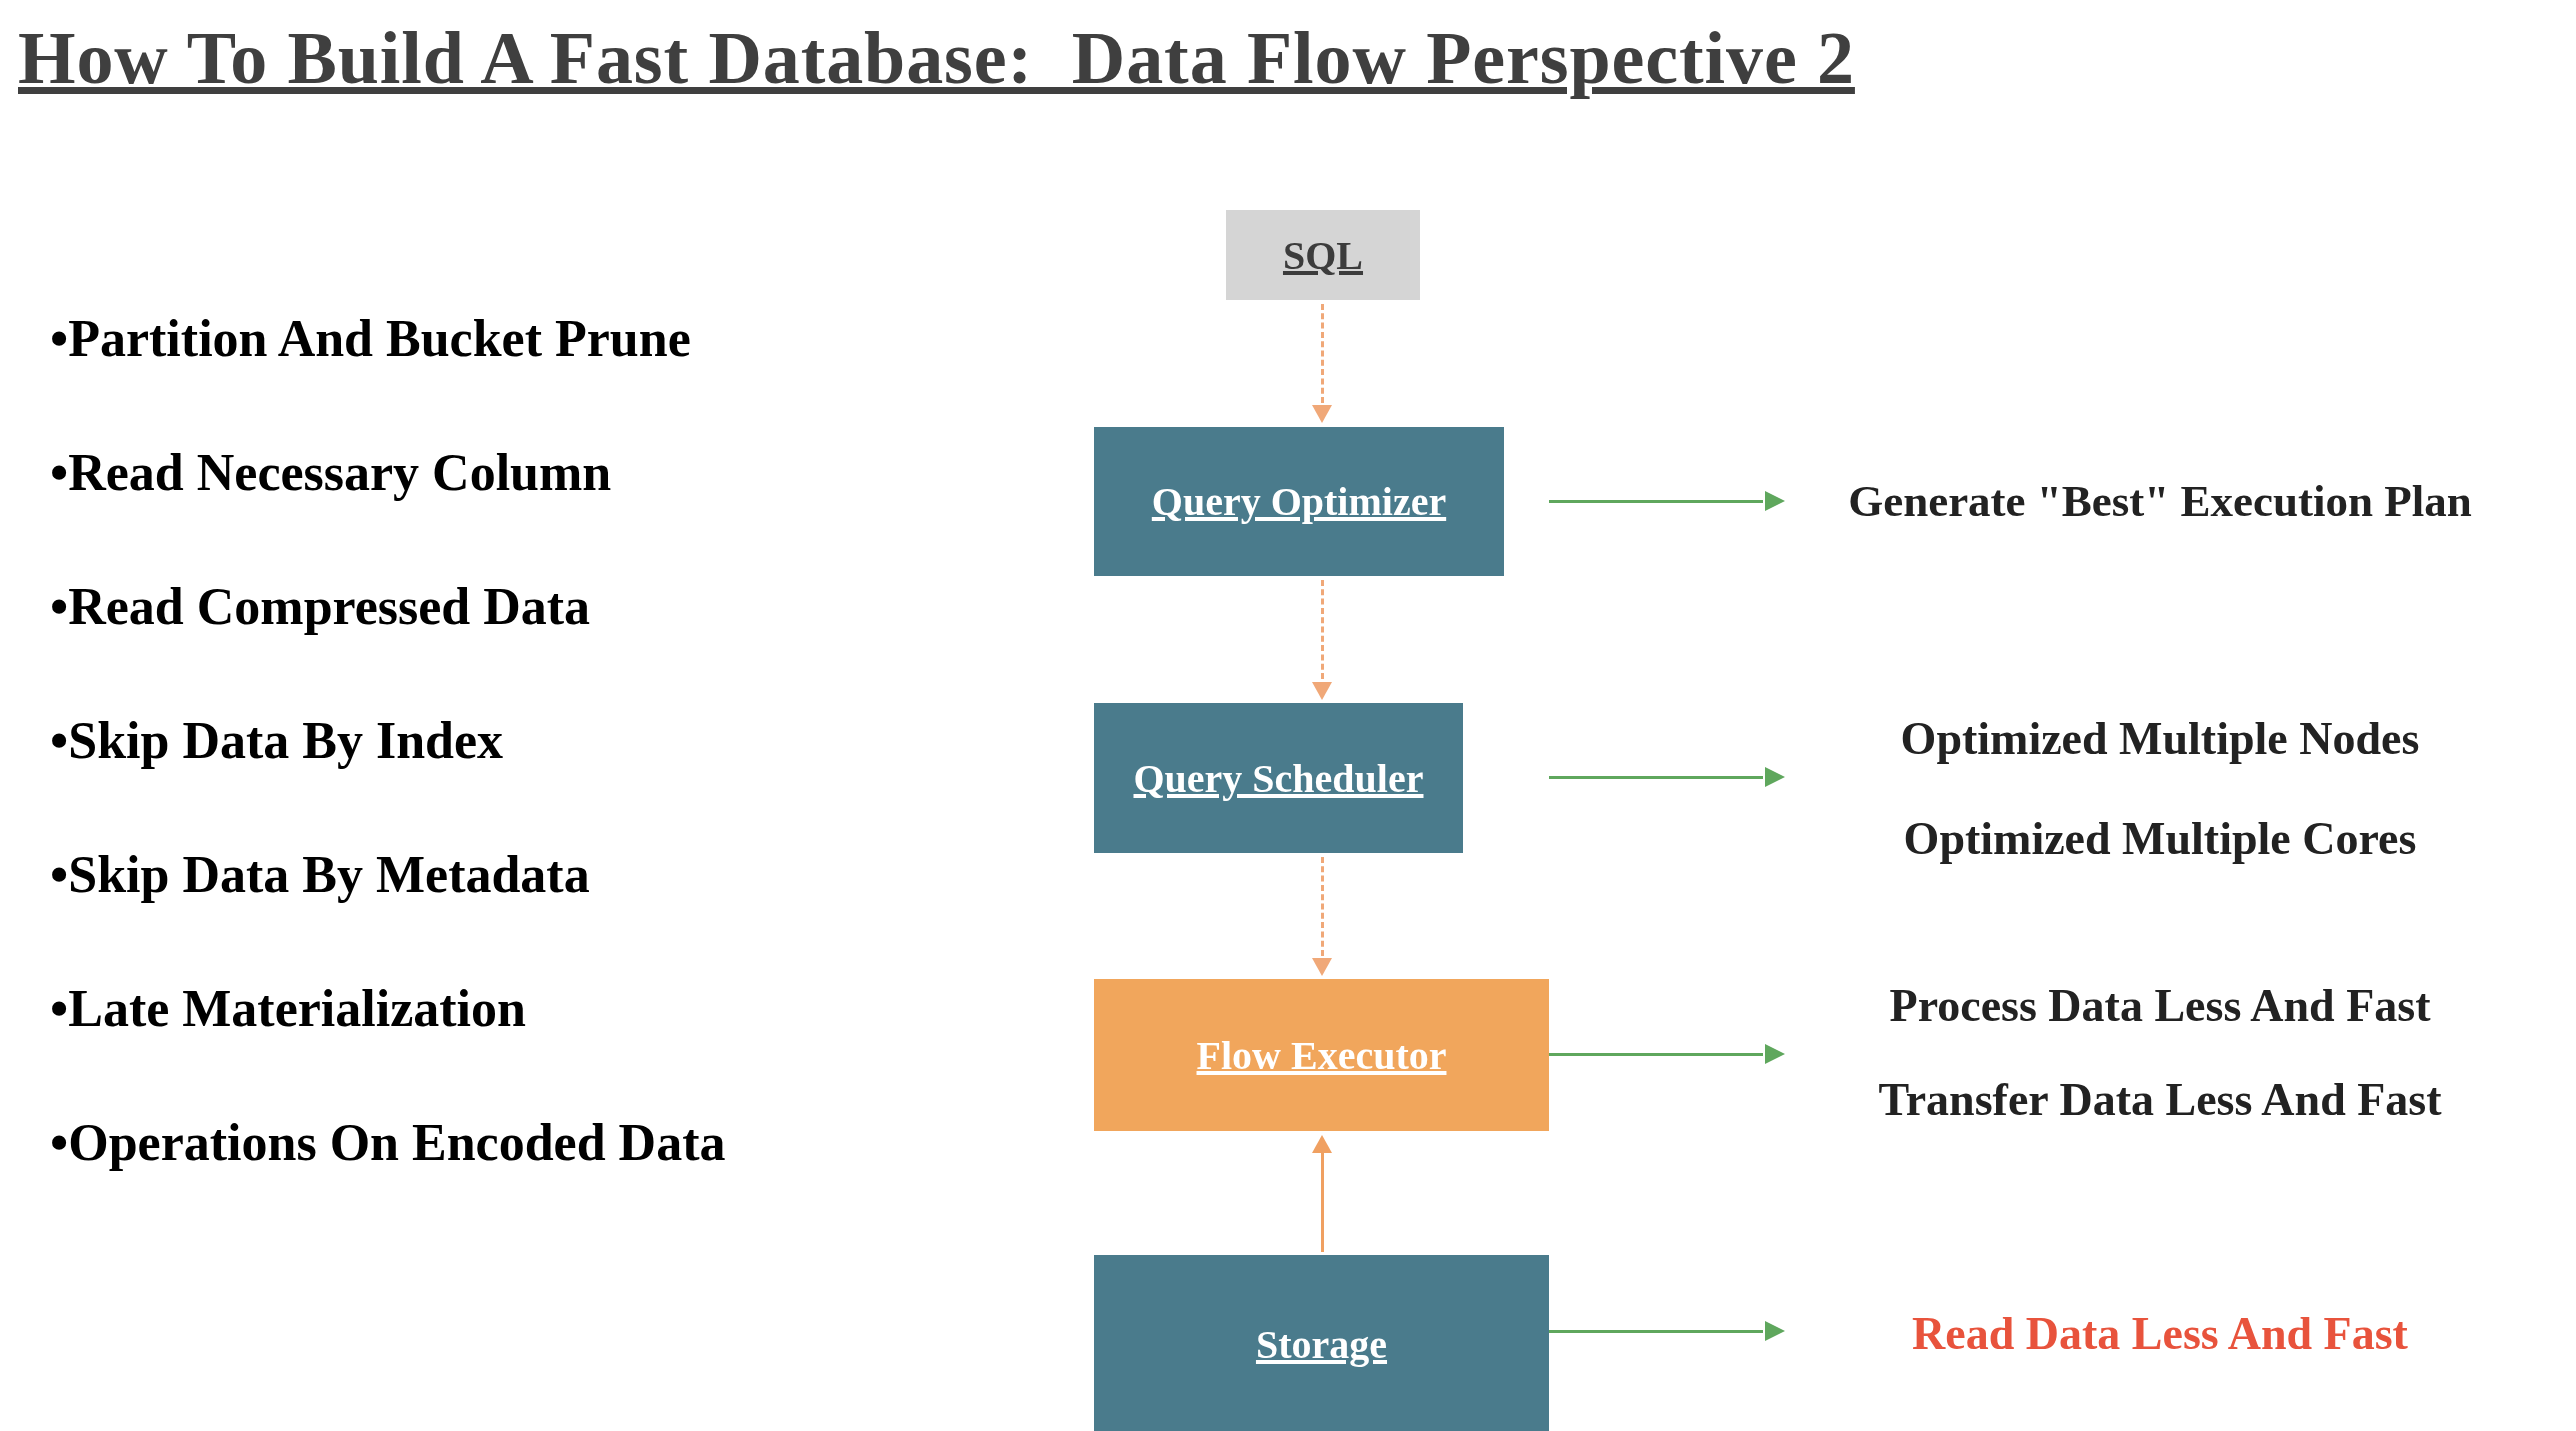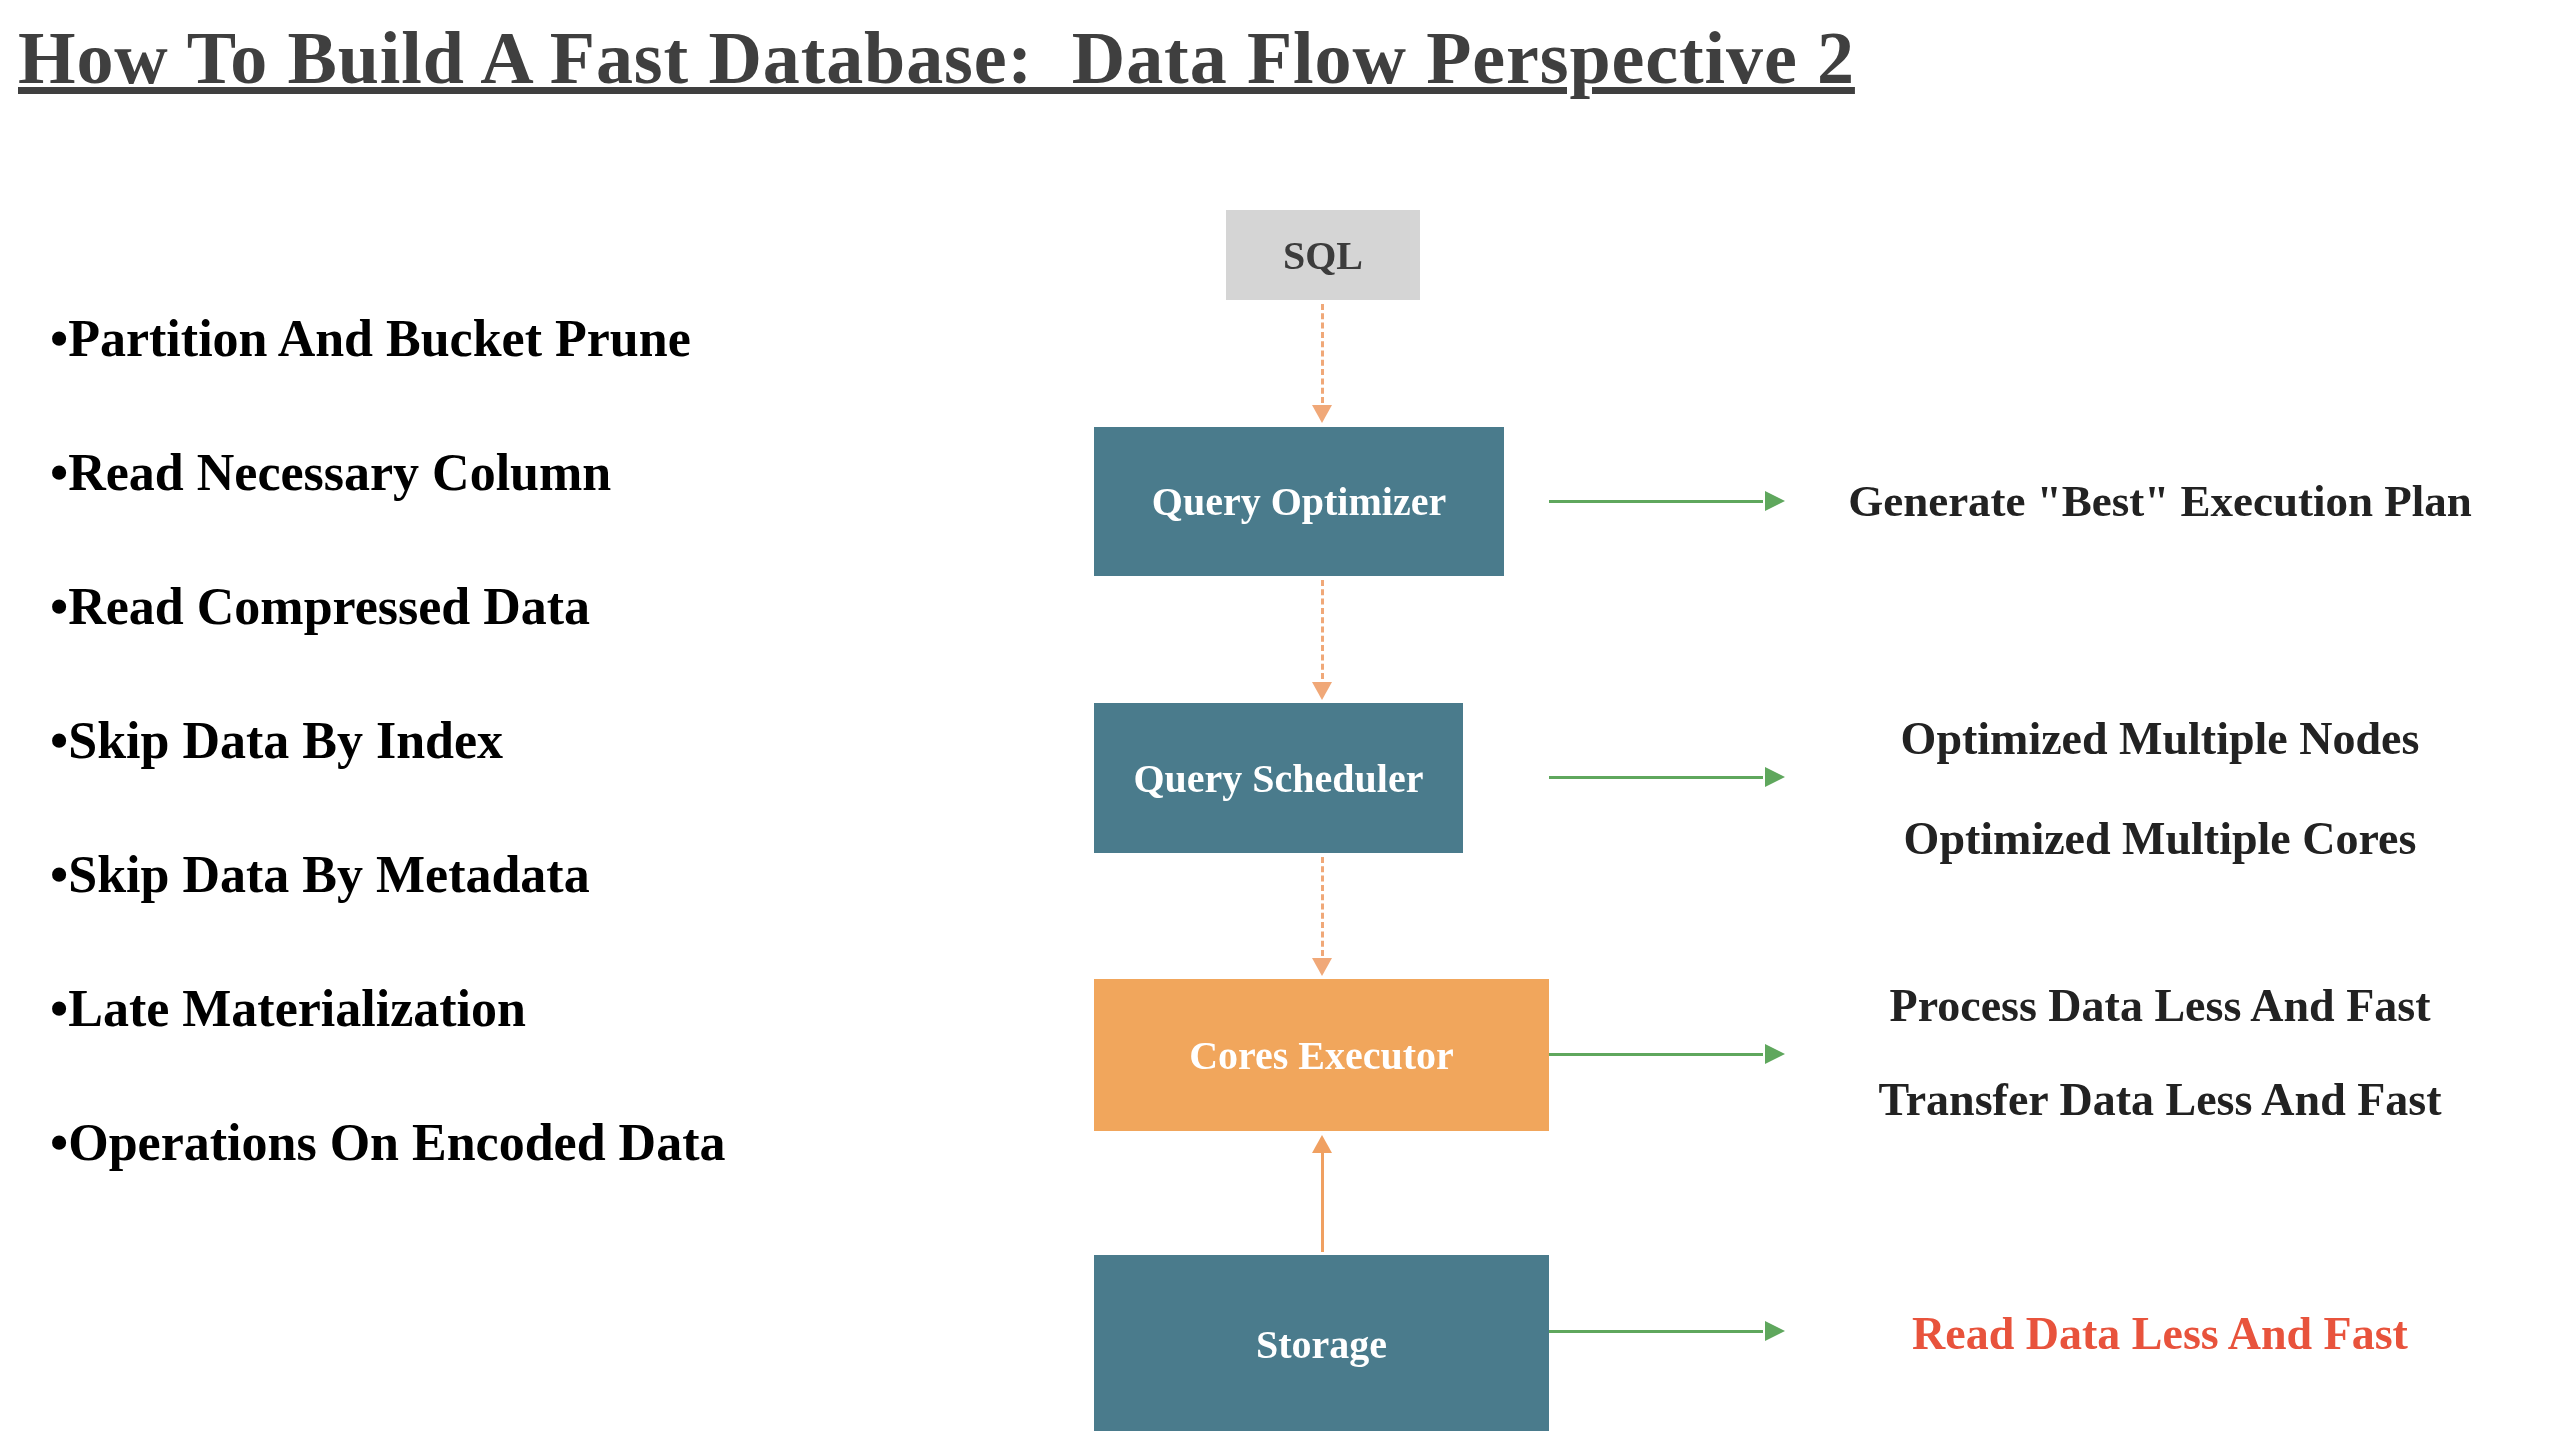--- a/index.html
+++ b/index.html
@@ -39,20 +39,21 @@
   
   .node {
     position: absolute;
     display: flex;
     align-items: center;
     justify-content: center;
     font-weight: bold;
     font-size: 40px;
     color: #ffffff;
     text-align: center;
+    text-decoration: underline;
   }
   .sql-box    { left: 1226px; top: 210px;  width: 194px; height: 90px; background: #d5d5d5; color: #3c3c3c; }
   .optimizer  { left: 1094px; top: 427px;  width: 410px; height: 149px; background: #4a7b8c; }
   .scheduler  { left: 1094px; top: 703px;  width: 369px; height: 150px; background: #4a7b8c; }
   .executor   { left: 1094px; top: 979px; width: 455px; height: 152px; background: #f1a65c; }
   .storage    { left: 1094px; top: 1255px; width: 455px; height: 178px; background: #4a7b8c; }
 
   
   .varrow { position: absolute; width: 21.6px; }
   .varrow .shaft {
@@ -141,21 +142,21 @@
     <div class="bullet-item">•Read Compressed Data</div>
     <div class="bullet-item">•Skip Data By Index</div>
     <div class="bullet-item">•Skip Data By Metadata</div>
     <div class="bullet-item">•Late Materialization</div>
     <div class="bullet-item">•Operations On Encoded Data</div>
   </div>
 
   <div class="node sql-box">SQL</div>
   <div class="node optimizer">Query Optimizer</div>
   <div class="node scheduler">Query Scheduler</div>
-  <div class="node executor">Cores Executor</div>
+  <div class="node executor">Flow Executor</div>
   <div class="node storage">Storage</div>
 
   <div class="varrow arrow-1">
     <div class="shaft"></div>
     <div class="head-down"></div>
   </div>
   <div class="varrow arrow-2">
     <div class="shaft"></div>
     <div class="head-down"></div>
   </div>

